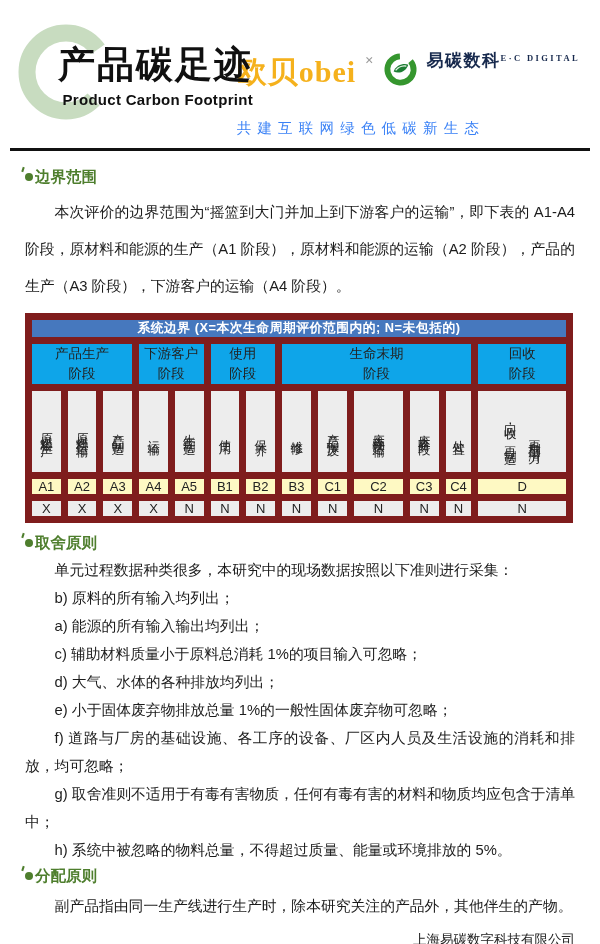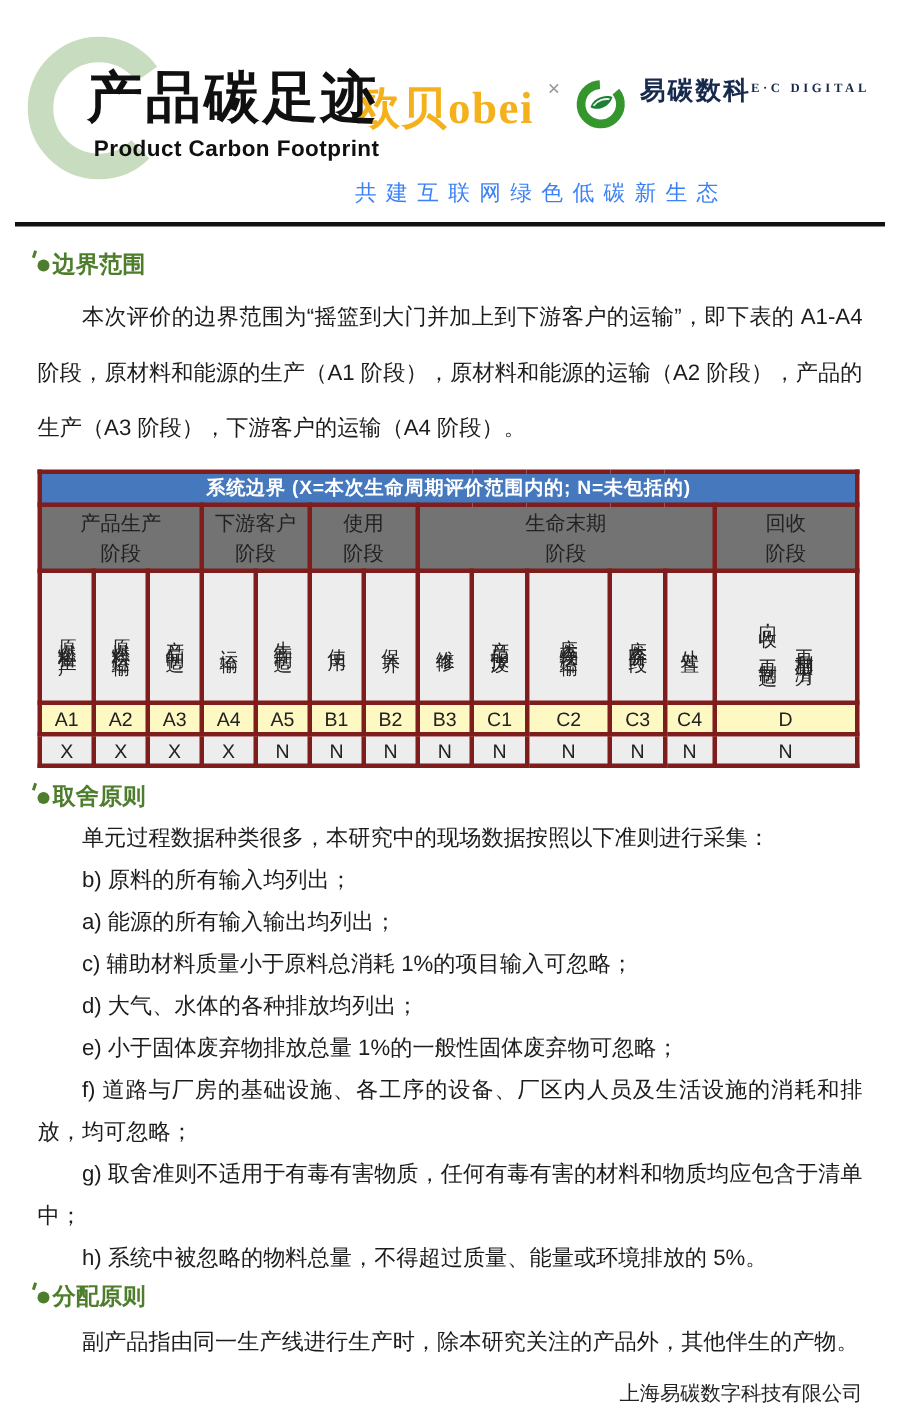--- a/index.html
+++ b/index.html
@@ -36,23 +36,23 @@
   p.body { font-size:14.8px; text-align:justify; color:#1c1c1c; }
   p.indent { text-indent:2em; }
   p.boundary-text { margin-top:8px; line-height:37px; }
   p.intro { margin-top:4px; line-height:28px; }
   p.item { line-height:28px; }
   p.alloc { margin-top:6px; line-height:30px; }
   .footer { margin-top:10px; text-align:right; font-size:13.5px; color:#222; line-height:17px; }
 
   
   table.sys { width:548px; margin-top:8px; border-collapse:collapse; table-layout:fixed; }
-  table.sys td { border:3px solid #7f1d1d; text-align:center; vertical-align:middle; color:#222; overflow:hidden; }
+  table.sys td { border:7px solid #7f1d1d; text-align:center; vertical-align:middle; color:#222; overflow:hidden; }
   tr.t-title td { background:#4678be; color:#fff; font-size:12.8px; font-weight:600; height:22px; letter-spacing:0.5px; }
-  tr.t-groups td { height:44px; font-size:13.5px; background:#737373; }
+  tr.t-groups td { height:44px; font-size:13.5px; background:#0ea5e9; }
   tr.t-groups .gl { line-height:20px; }
   tr.t-vert td { height:88px; background:#ededed; font-size:12.5px; }
   .v { writing-mode:vertical-rl; text-orientation:upright; letter-spacing:3px; line-height:1.15; display:inline-block; }
   td.d-cell .v { margin:0 5px; }
   tr.t-code td { height:21px; font-size:13px; background:#fef9c3; }
   tr.t-mark td { height:21px; font-size:13px; background:#ededed; }
 </style>
 </head>
 <body>
 

